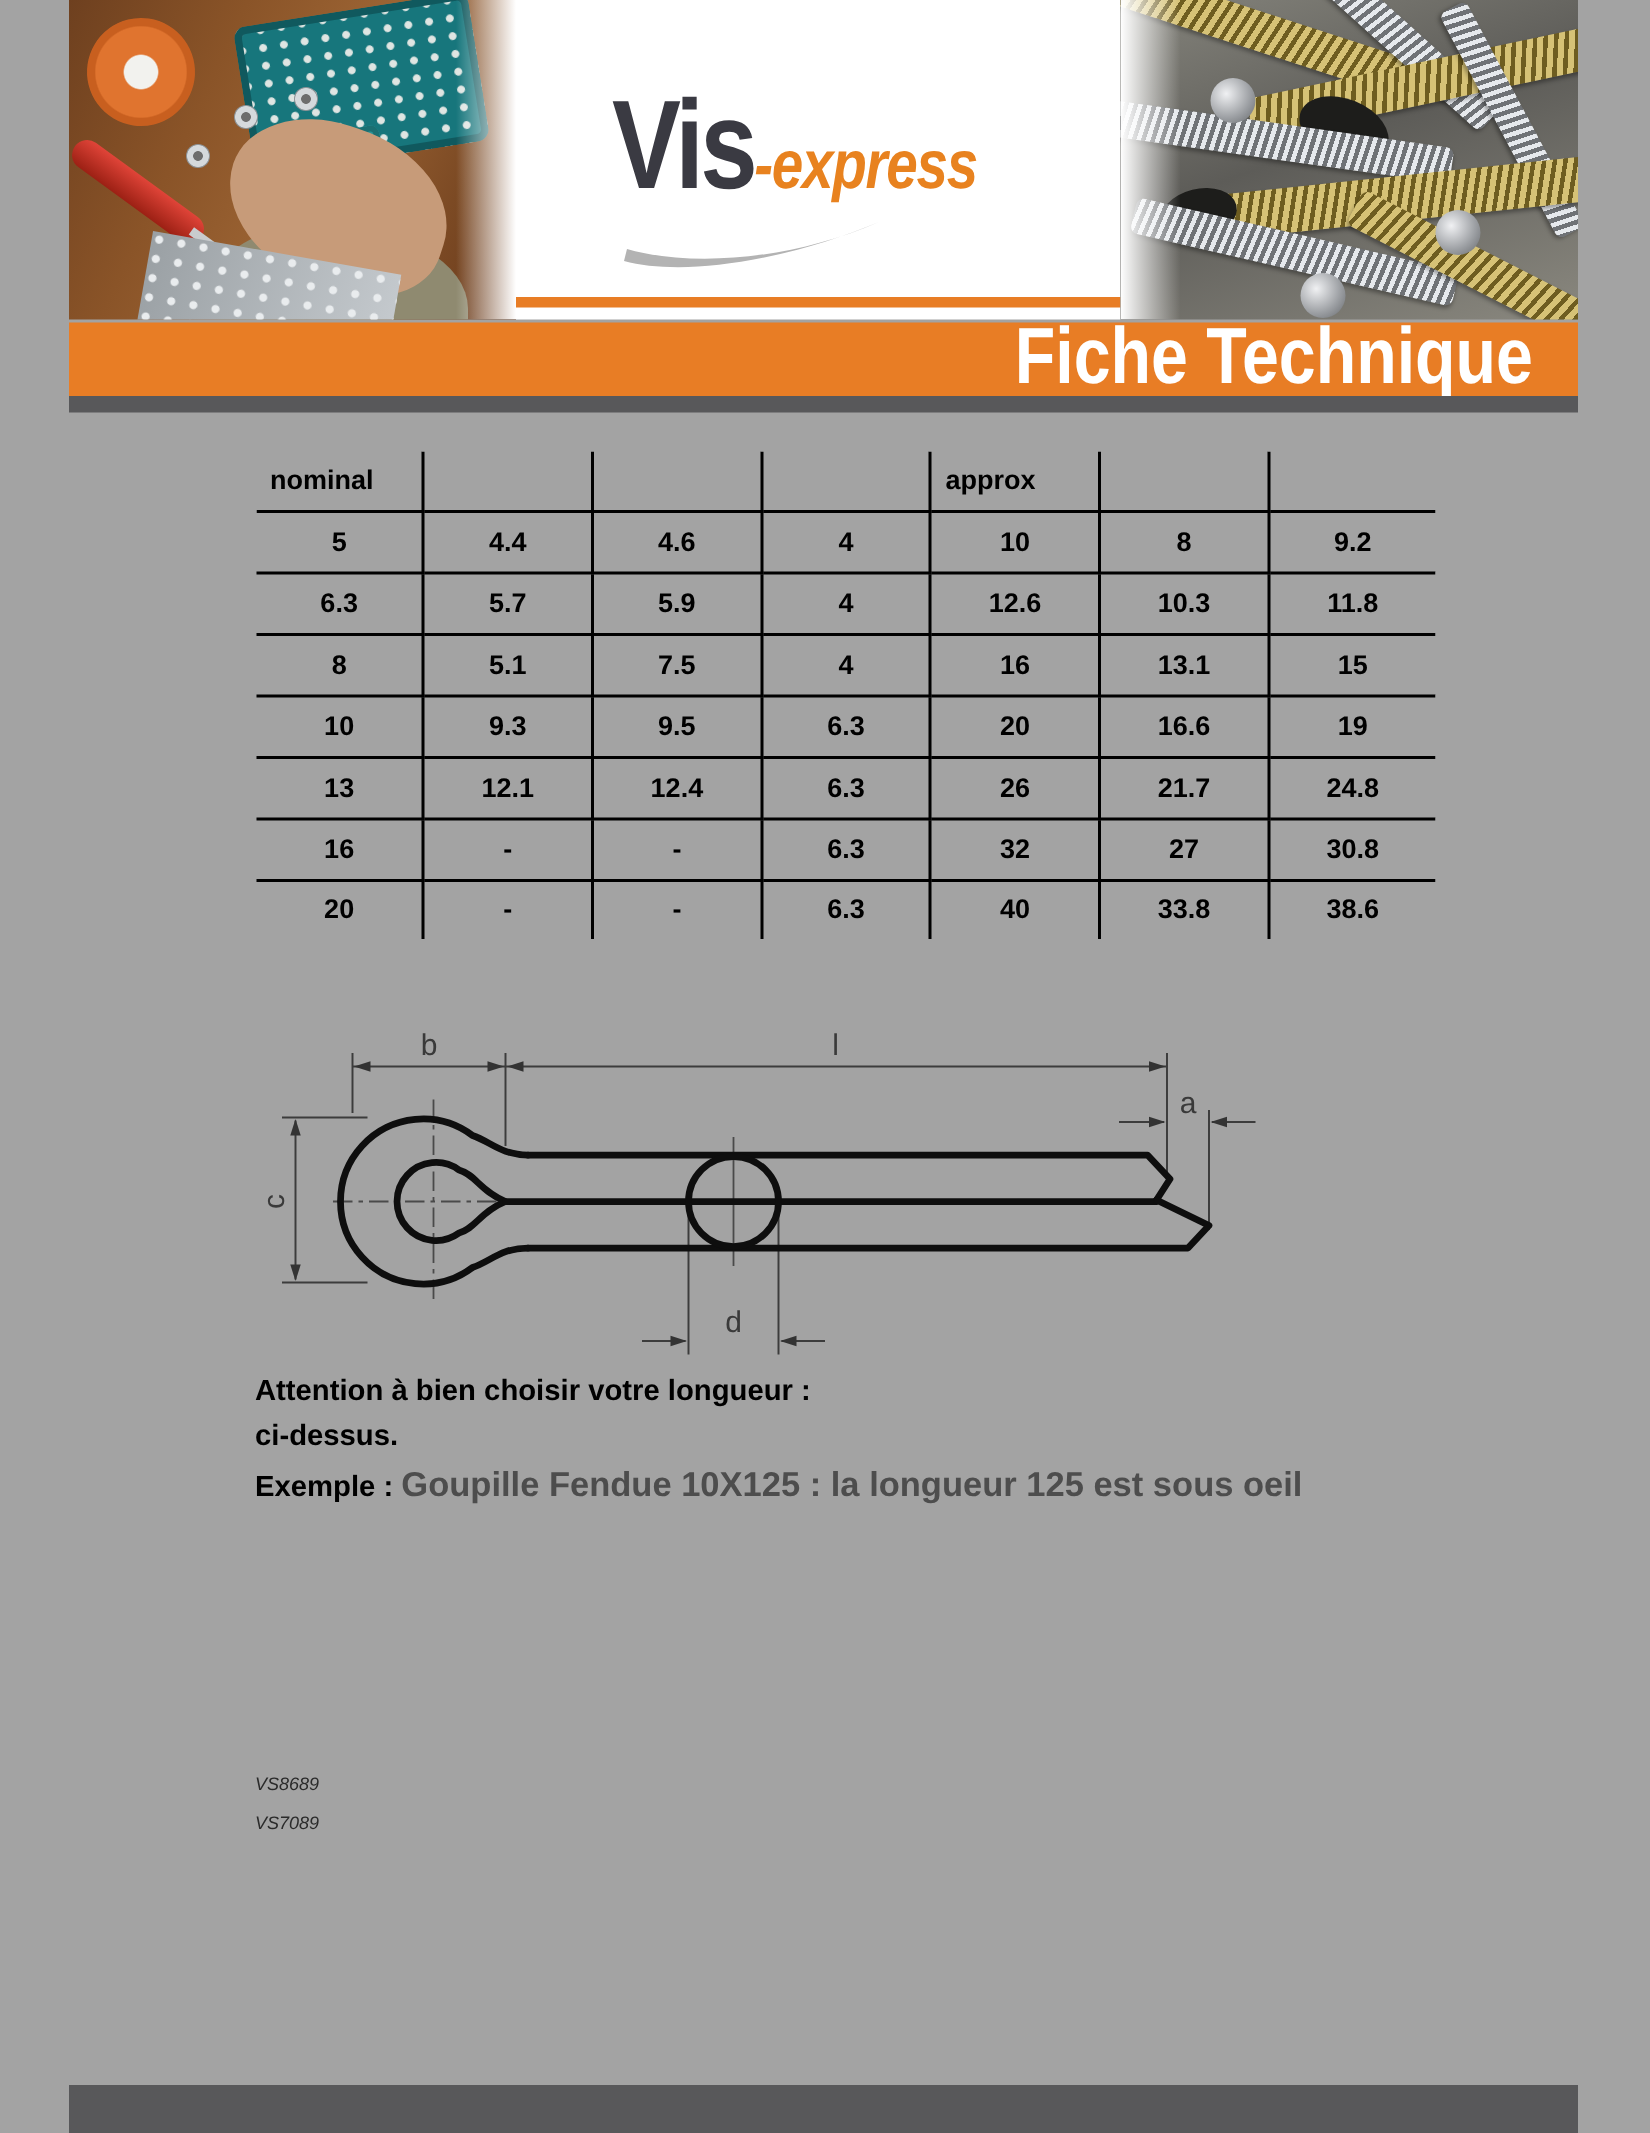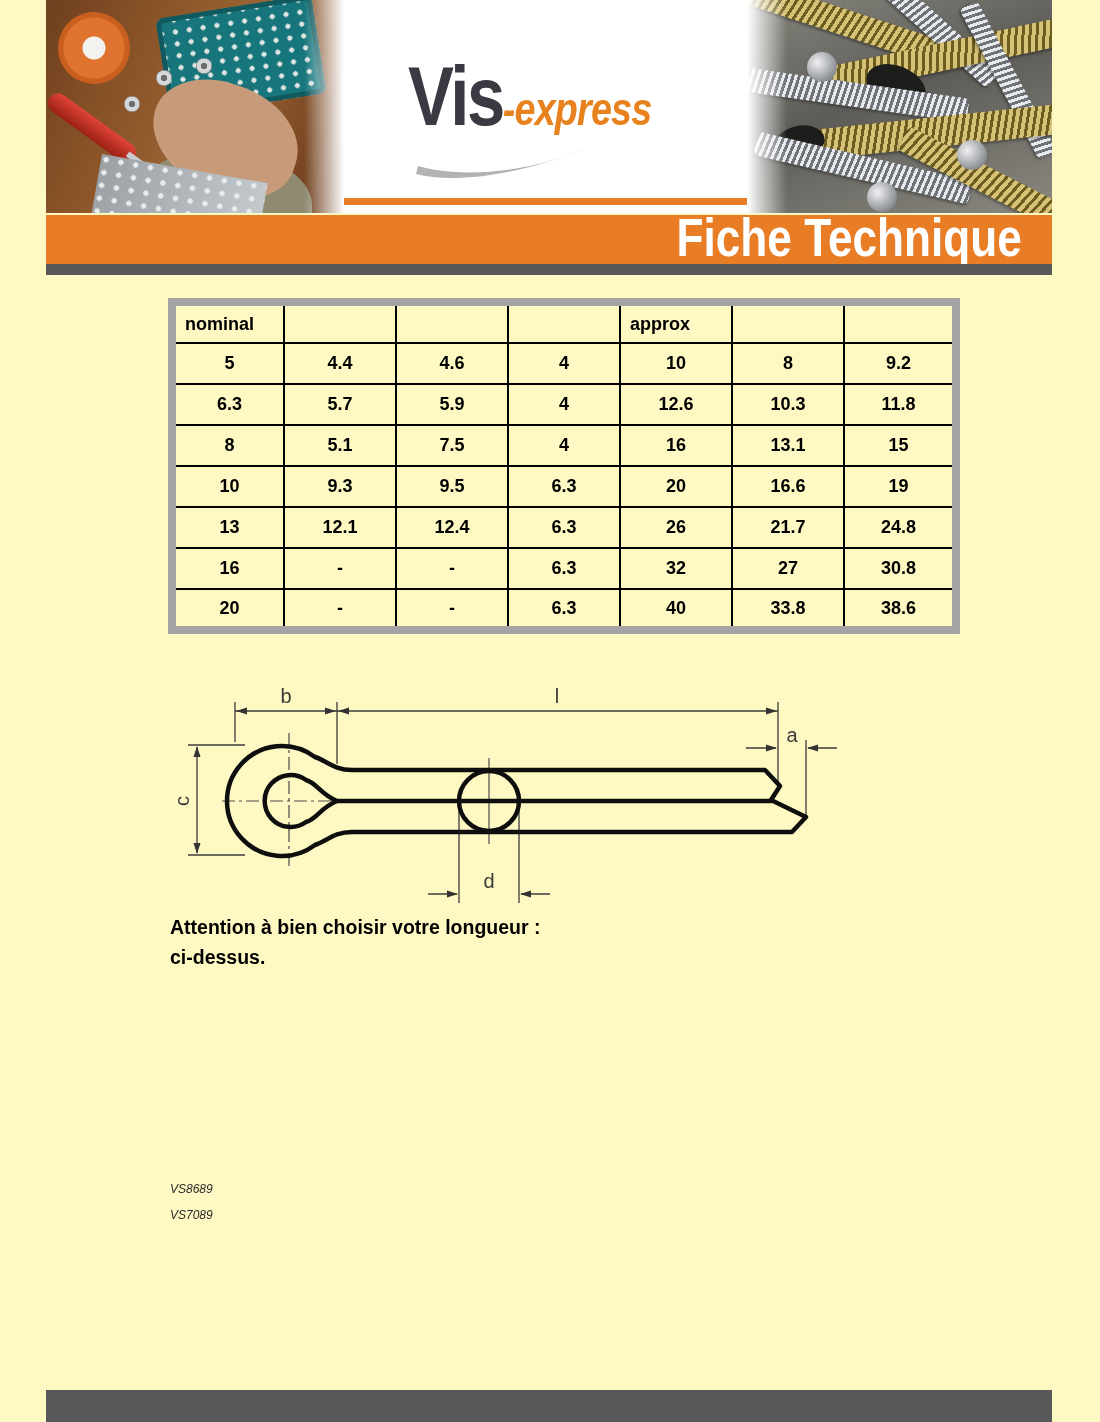--- a/index.html
+++ b/index.html
@@ -1,18 +1,18 @@
 <!DOCTYPE html>
 <html><head>
 <meta charset="utf-8">
 <style>
   * { margin:0; padding:0; box-sizing:border-box; }
   html,body { background:#ffffff; }
   body { font-family:"Liberation Sans", sans-serif; }
-  #page { position:relative; width:1100px; height:1422px; background:#fef9c3; overflow:hidden; }
+  #page { position:relative; width:1100px; height:1422px; background:#a3a3a3; overflow:hidden; }
 
   
   .photo { position:absolute; top:0; height:213px; overflow:hidden; }
   .photo-left  { left:46px;  width:298px; background:linear-gradient(115deg,#6e401f 0%,#8a5428 30%,#9c6434 55%,#7c4a24 80%,#68391b 100%); }
   .photo-right { left:747px; width:305px; background:linear-gradient(160deg,#85847c 0%,#5d5c58 45%,#8a887f 100%); }
   .photo-left::after  { content:""; position:absolute; top:0; right:0; width:40px; height:100%; background:linear-gradient(to right, rgba(255,255,255,0), #fff); }
   .photo-right::after { content:""; position:absolute; top:0; left:0;  width:40px; height:100%; background:linear-gradient(to left,  rgba(255,255,255,0), #fff); }
   .art { position:absolute; }
 
   
@@ -44,21 +44,21 @@
   .logo-express { font-size:46px; font-weight:bold; font-style:italic; letter-spacing:-1px; }
   .swoosh { position:absolute; left:64px; top:70px; }
 
   .banner { position:absolute; left:46px; top:215px; width:1006px; height:49px; text-align:right; }
   .banner-text { display:inline-block; color:#fff; font-weight:bold; font-size:52px; line-height:47px; transform:scale(0.85,1.02); transform-origin:center; letter-spacing:0; }
   .strip { position:absolute; left:46px; top:264px; width:1006px; height:11px; }
   .bottom-bar { position:absolute; left:46px; top:1390px; width:1006px; height:32px; }
 
   
   .table-wrap { position:absolute; left:168px; top:298px; }
-  table.dims { border-collapse:collapse; width:792px; table-layout:fixed; border:8px solid #a3a3a3; }
+  table.dims { border-collapse:collapse; width:792px; table-layout:fixed; border:3px solid #a3a3a3; }
   table.dims th, table.dims td { border:2.5px solid #000; height:41px; font-size:18px; font-weight:bold; color:#000; text-align:center; vertical-align:middle; }
   table.dims th { text-align:left; padding-left:9px; }
 
   
   .diagram { position:absolute; left:150px; top:672px; }
   .pin  { stroke:#0e0e0e; stroke-width:4.5; fill:none; stroke-linejoin:round; stroke-linecap:round; }
   .dim, .ext { stroke:#3c3c3c; stroke-width:1.3; fill:none; }
   .cl { stroke:#4a4a4a; stroke-width:1.2; fill:none; stroke-dasharray:13 4 3 4; }
   .thin { stroke:#4a4a4a; stroke-width:1.2; fill:none; }
   .arr { fill:#333; stroke:none; }
@@ -240,20 +240,21 @@
     <text class="dlabel" x="286" y="703" text-anchor="middle">b</text>
     <text class="dlabel" x="557" y="703" text-anchor="middle">l</text>
     <text class="dlabel" x="792" y="742" text-anchor="middle">a</text>
     <text class="dlabel" x="183" y="807" text-anchor="middle" transform="rotate(-90 183 801)">c</text>
     <text class="dlabel" x="489" y="888" text-anchor="middle">d</text>
   </svg>
 
   <div class="notes">
     <p>Attention à bien choisir votre longueur :</p>
     <p>ci-dessus.</p>
+    <p class="exemple-line"><span>Exemple : </span><span class="exemple-big" style="color: rgb(77, 77, 77);">Goupille Fendue 10X125 : la longueur 125 est sous oeil</span></p>
   </div>
 
   <div class="refs">
     <div>VS8689</div>
     <div>VS7089</div>
   </div>
 
   <div class="bottom-bar" style="background-color: rgb(88, 88, 90);"></div>
 
 </div>

